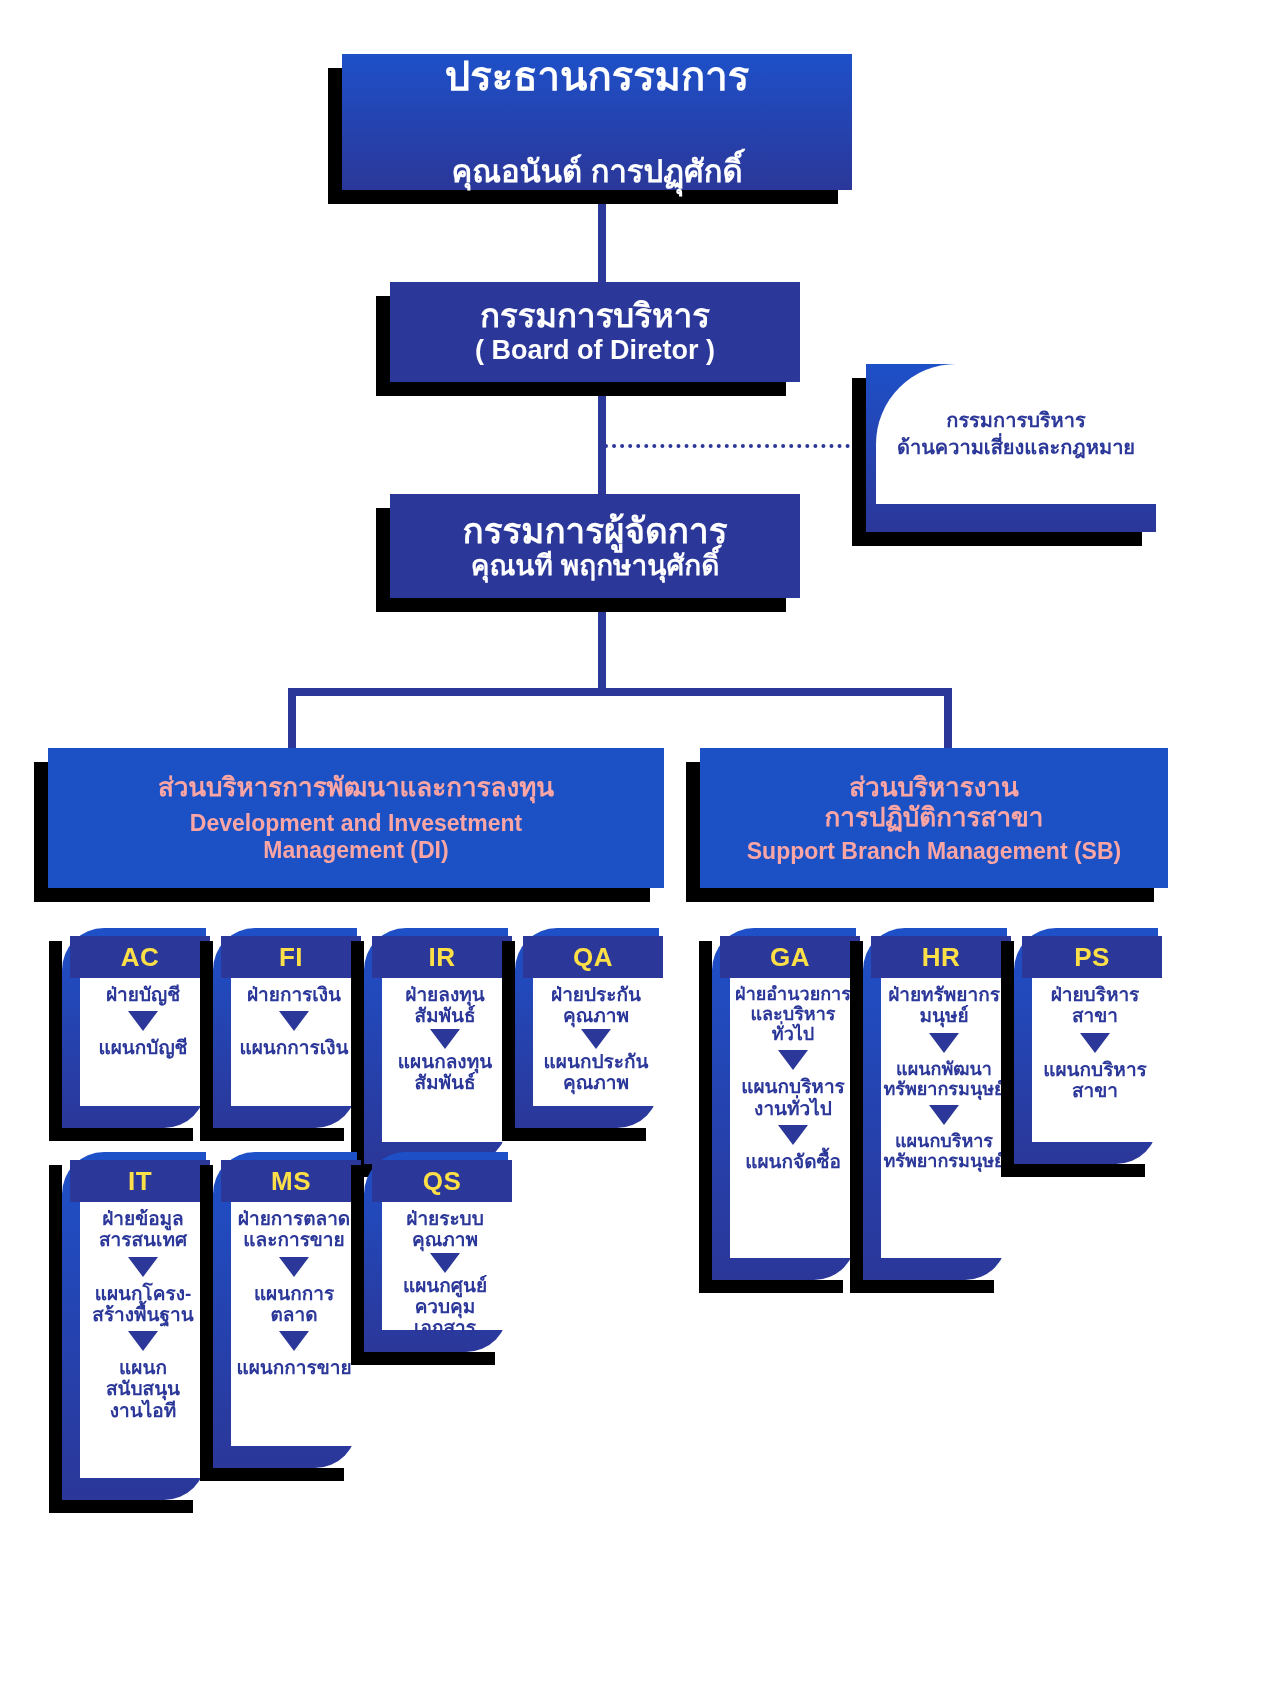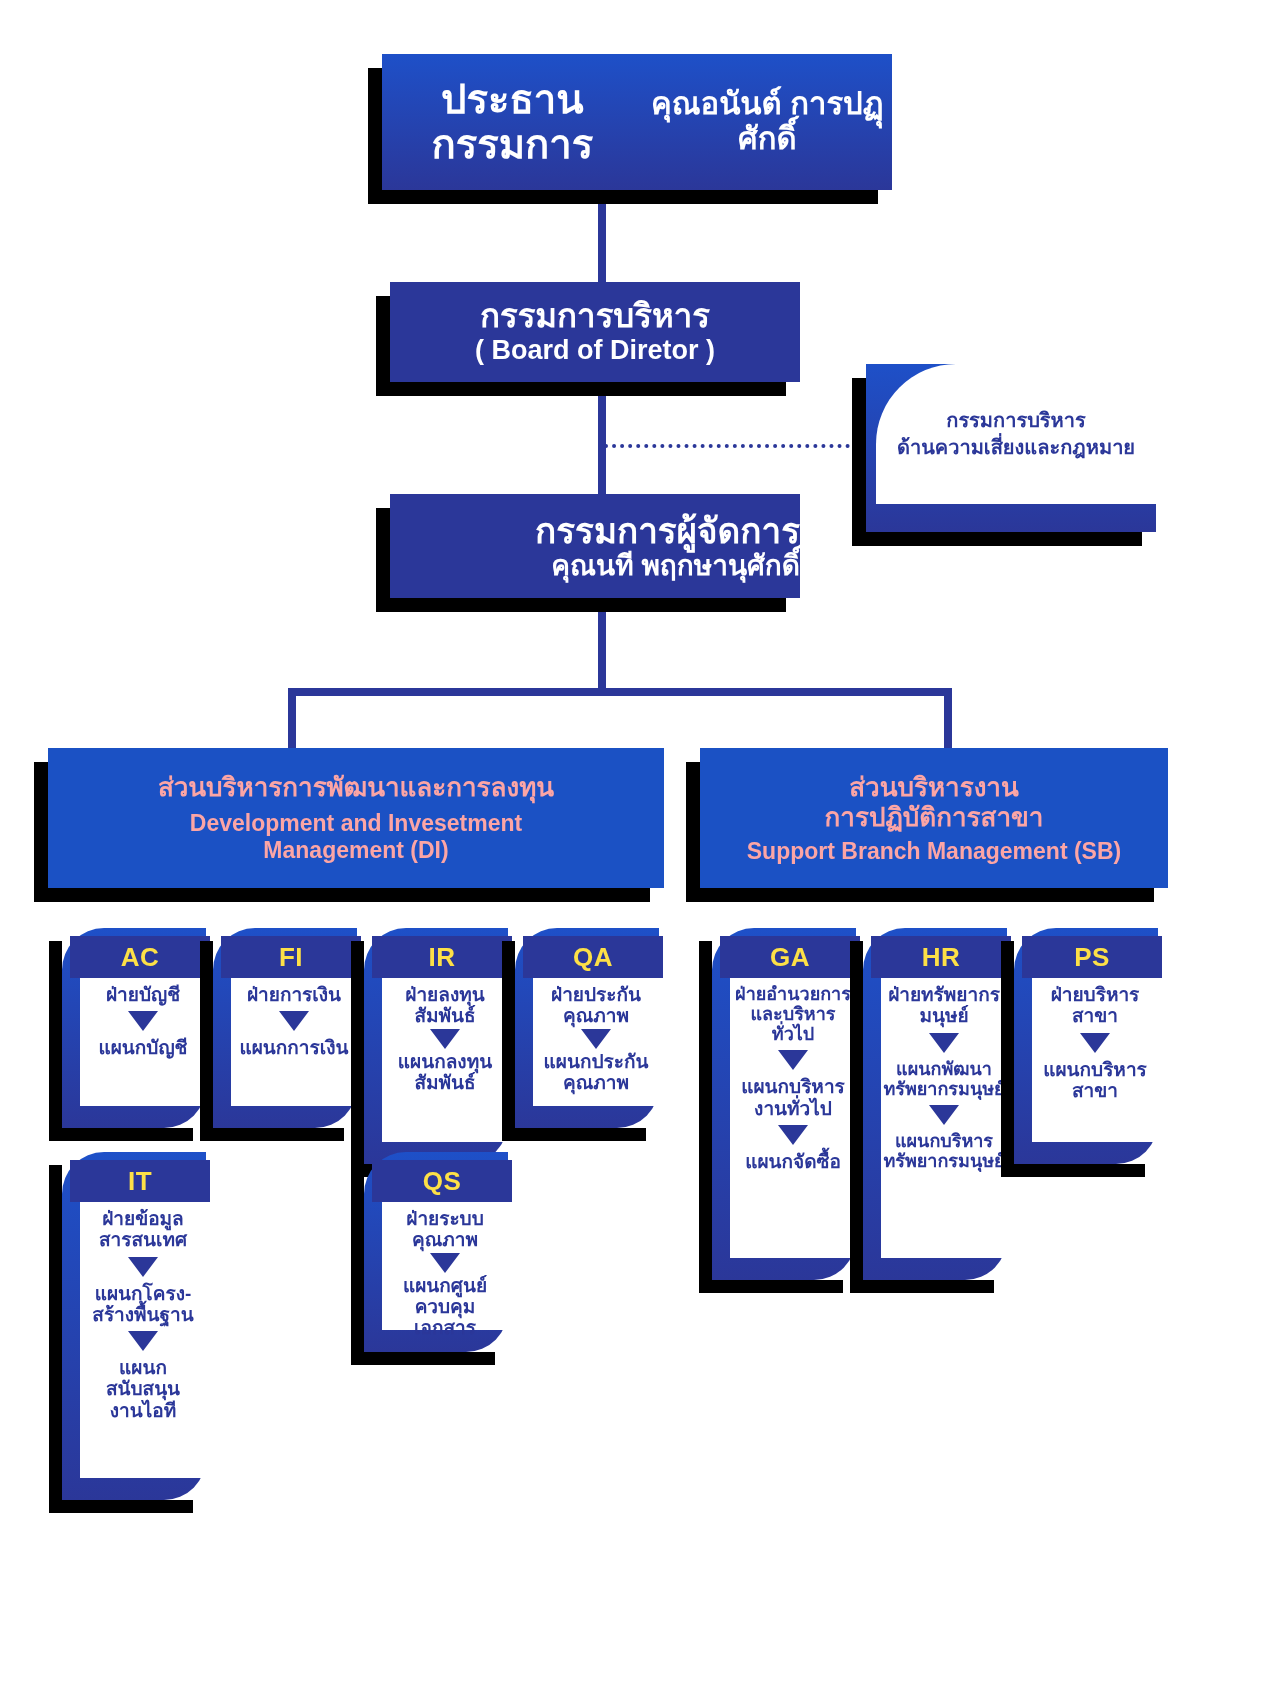--- a/index.html
+++ b/index.html
@@ -8,24 +8,23 @@
     width:1280px;height:1686px;position:relative;overflow:hidden;
   }
   #stage{position:relative;width:1280px;height:1686px;}
 
   
   .node{position:absolute;box-sizing:border-box;}
 
   
   .exec{
     background:linear-gradient(180deg,#1e50c8 0%,#2b3799 100%);
-    color:#ffffff;display:flex;flex-direction:row;align-items:center;
+    color:#ffffff;display:flex;flex-direction:column;align-items:center;
     justify-content:space-between;text-align:center;line-height:1.12;
     box-shadow:-14px 14px 0 0 #000000;
-    margin-left:40px;
   }
   .exec .l1{font-weight:bold;}
   .exec .l2{font-weight:bold;}
 
   .exec-flat{
     background:#2b3799;color:#fff;display:flex;flex-direction:column;
     align-items:center;justify-content:center;text-align:center;line-height:1.12;
     box-shadow:-14px 14px 0 0 #000000;
   }
   .exec-flat .l1{font-weight:bold;}
@@ -100,21 +99,21 @@
     <div class="l2" style="font-size:27px;">( Board of Diretor )</div>
   </div>
 
   <div class="riskwrap" style="left:866px;top:364px;width:290px;height:168px;">
     <div class="riskcard">
       <div style="font-size:20px;">กรรมการบริหาร</div>
       <div style="font-size:20px;">ด้านความเสี่ยงและกฎหมาย</div>
     </div>
   </div>
 
-  <div class="node exec-flat" style="left:390px;top:494px;width:410px;height:104px;align-items:flex-end;">
+  <div class="node exec-flat" style="left:390px;top:494px;width:410px;height:104px;">
     <div class="l1" style="font-size:35px;">กรรมการผู้จัดการ</div>
     <div class="l2" style="font-size:28px;">คุณนที พฤกษานุศักดิ์</div>
   </div>
 
   <div class="node division" style="left:48px;top:748px;width:616px;height:140px;padding:4px 10px;">
     <div class="th" style="font-size:26px;">ส่วนบริหารการพัฒนาและการลงทุน</div>
     <div class="en" style="font-size:23px;margin-top:8px;">Development and Invesetment</div>
     <div class="en" style="font-size:23px;">Management (DI)</div>
   </div>
 
@@ -176,20 +175,32 @@
 สารสนเทศ</div>
       <div class="arrow"></div>
       <div class="t">แผนกโครง-
 สร้างพื้นฐาน</div>
       <div class="arrow"></div>
       <div class="t">แผนกสนับสนุน
 งานไอที</div>
     </div>
   </div>
 
+  <div class="dept" style="left:213px;top:1152px;width:144px;height:316px;">
+    <div class="bg"></div>
+    <div class="hdr">MS</div>
+    <div class="body">
+      <div class="t">ฝ่ายการตลาด
+และการขาย</div>
+      <div class="arrow"></div>
+      <div class="t">แผนกการตลาด</div>
+      <div class="arrow"></div>
+      <div class="t">แผนกการขาย</div>
+    </div>
+  </div>
 
   <div class="dept" style="left:364px;top:1152px;width:144px;height:200px;">
     <div class="bg"></div>
     <div class="hdr">QS</div>
     <div class="body">
       <div class="t">ฝ่ายระบบ
 คุณภาพ</div>
       <div class="arrow" style="margin:2px auto;"></div>
       <div class="t">แผนกศูนย์
 ควบคุมเอกสาร</div>

